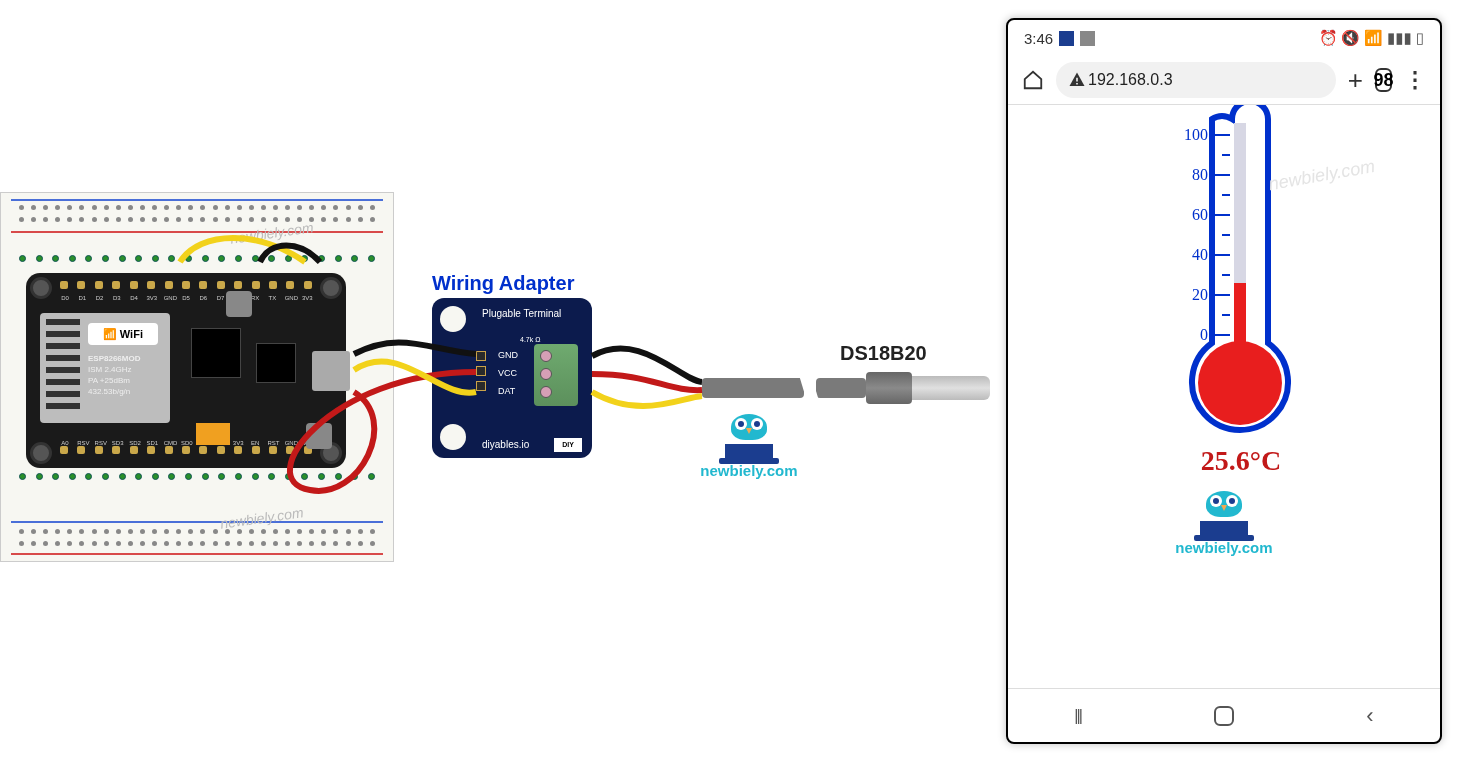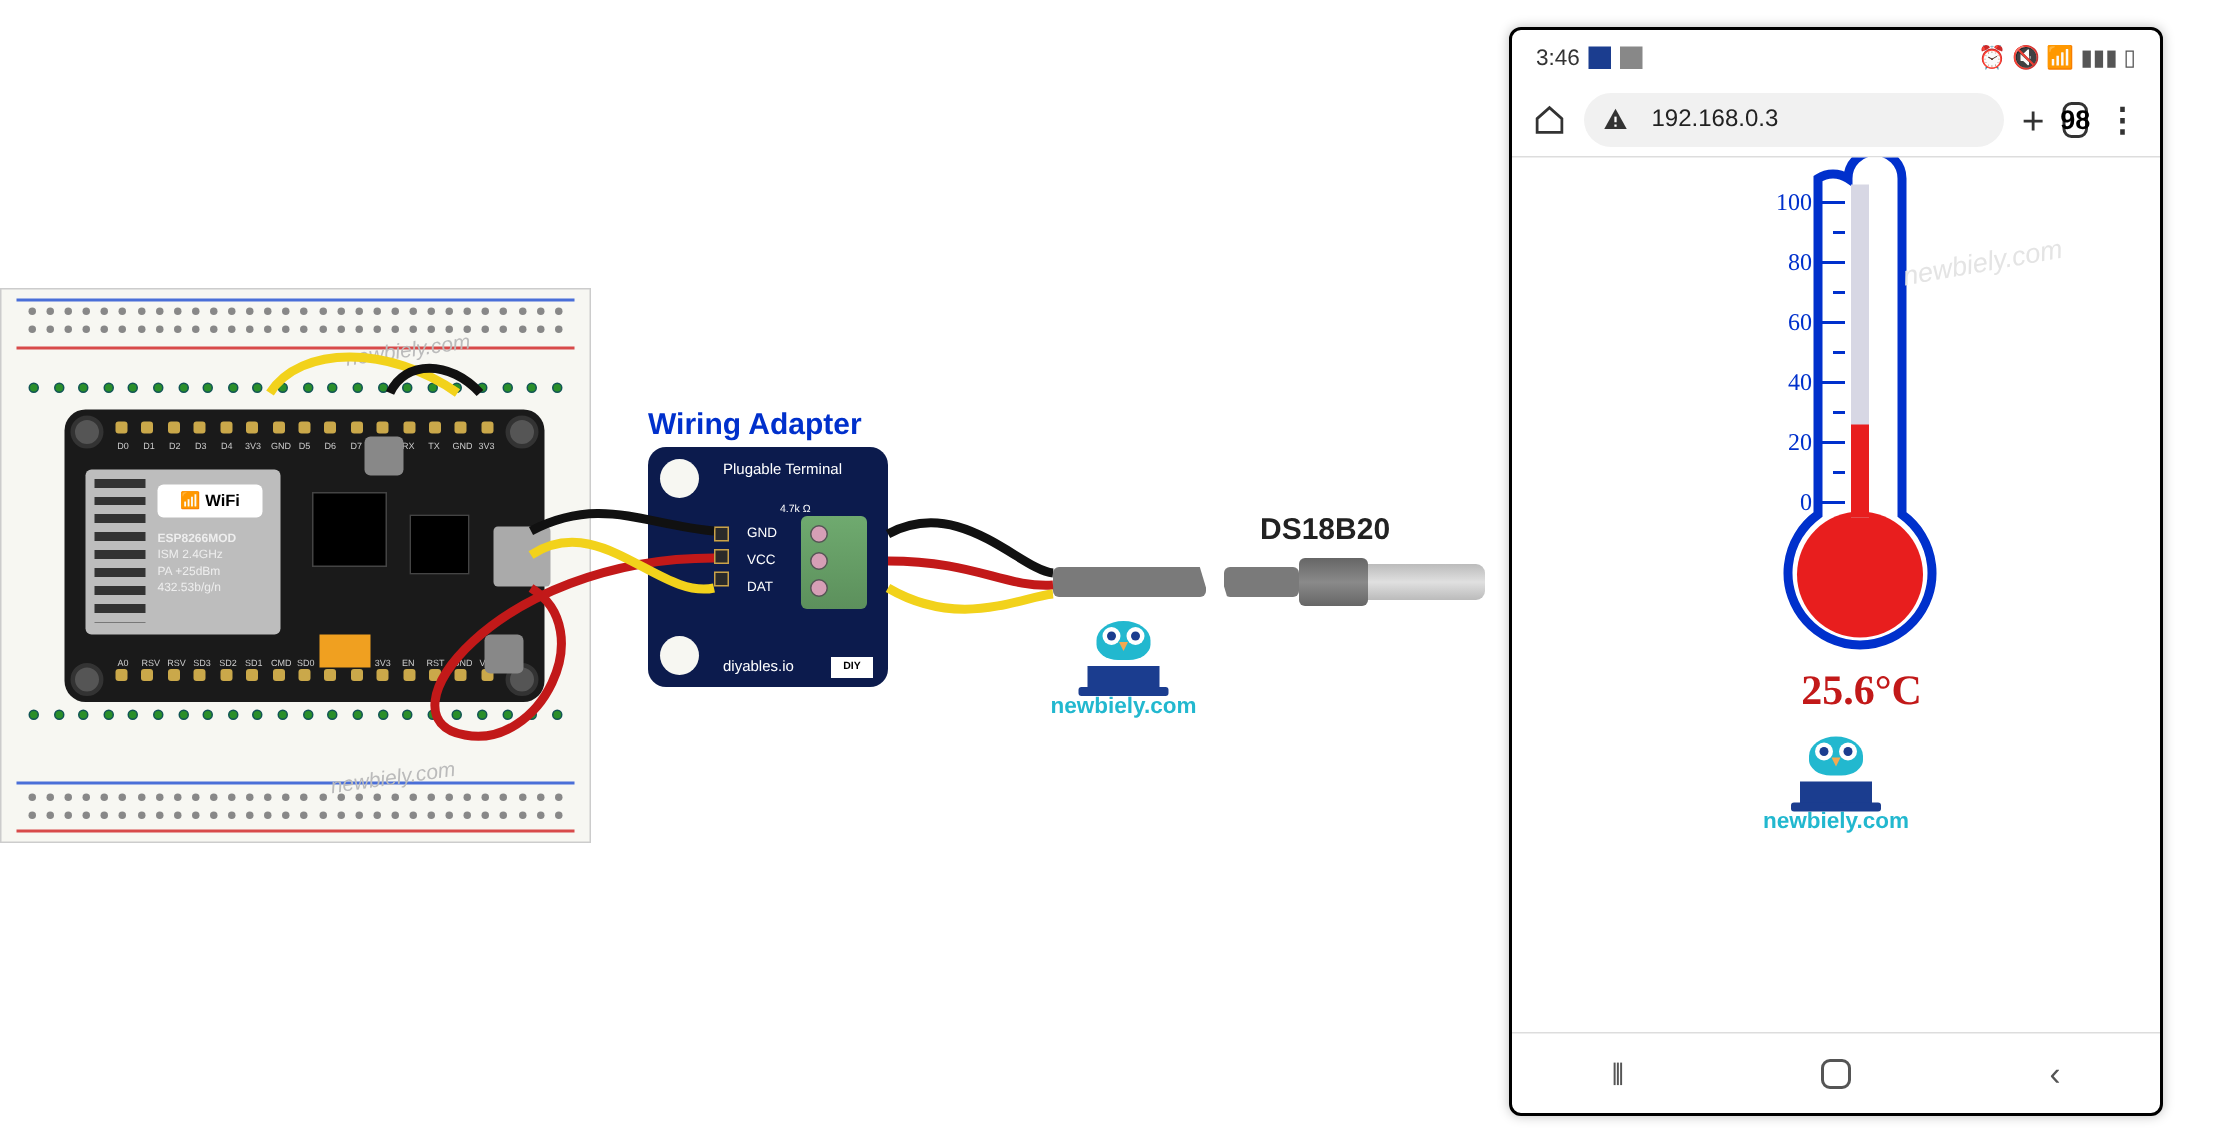--- a/index.html
+++ b/index.html
@@ -33,21 +33,21 @@
   .rail-blue { background:#4a6fd8; }
   .rail-red  { background:#d84a4a; }
   .hole-row {
     position:absolute; left:18px; right:18px; height:8px;
     display:flex; justify-content:space-between;
   }
   .hole-row span { width:5px; height:5px; border-radius:50%; background:#888; }
   .green-hole-row span { width:7px; height:7px; background:#2a8f2a; border-radius:50%; border:1px solid #155; }
   
   .nodemcu {
-    position:absolute; left:42px; top:80px;
+    position:absolute; left:25px; top:80px;
     width:320px; height:195px;
     background:#1a1a1a; border-radius:14px;
   }
   .nodemcu .corner { position:absolute; width:22px; height:22px; border-radius:50%; background:#555; border:3px solid #333;}
   .nodemcu .c1{top:4px;left:4px;} .nodemcu .c2{top:4px;right:4px;}
   .nodemcu .c3{bottom:4px;left:4px;} .nodemcu .c4{bottom:4px;right:4px;}
   .esp-can {
     position:absolute; left:14px; top:40px; width:130px; height:110px;
     background:#bdbdbd; border-radius:4px;
   }
@@ -131,21 +131,21 @@
   .status-left{ display:flex; align-items:center; gap:6px;}
   .status-right{ display:flex; align-items:center; gap:4px; color:#555;}
   .mini-icon{ width:15px; height:15px; background:#1b3d8f; }
   .mini-icon2{ width:15px; height:15px; background:#888; }
   .addrbar {
     height:48px; display:flex; align-items:center; gap:12px; padding:0 14px;
   }
   .addr-home{ width:22px;height:22px; }
   .addr-field{
     flex:1; height:36px; background:#f1f1f1; border-radius:18px;
-    display:flex; align-items:center; padding:0 12px; gap:15px; font-size:16px; color:#222;
+    display:flex; align-items:center; padding:0 12px; gap:2px; font-size:16px; color:#222;
   }
   .addr-warn{ width:18px;height:18px; }
   .addr-plus{ font-size:26px; color:#333; font-weight:300;}
   .addr-count{ width:17px;height:24px; border:2px solid #333; border-radius:6px; font-size:18px;
     display:flex;align-items:center;justify-content:center; font-weight:bold;}
   .addr-menu{ font-size:22px; font-weight:bold; color:#333; }
   .divider{ height:1px; background:#ddd; }
   
   .page-title{
     text-align:center; font-family:Georgia, "Times New Roman", serif;

